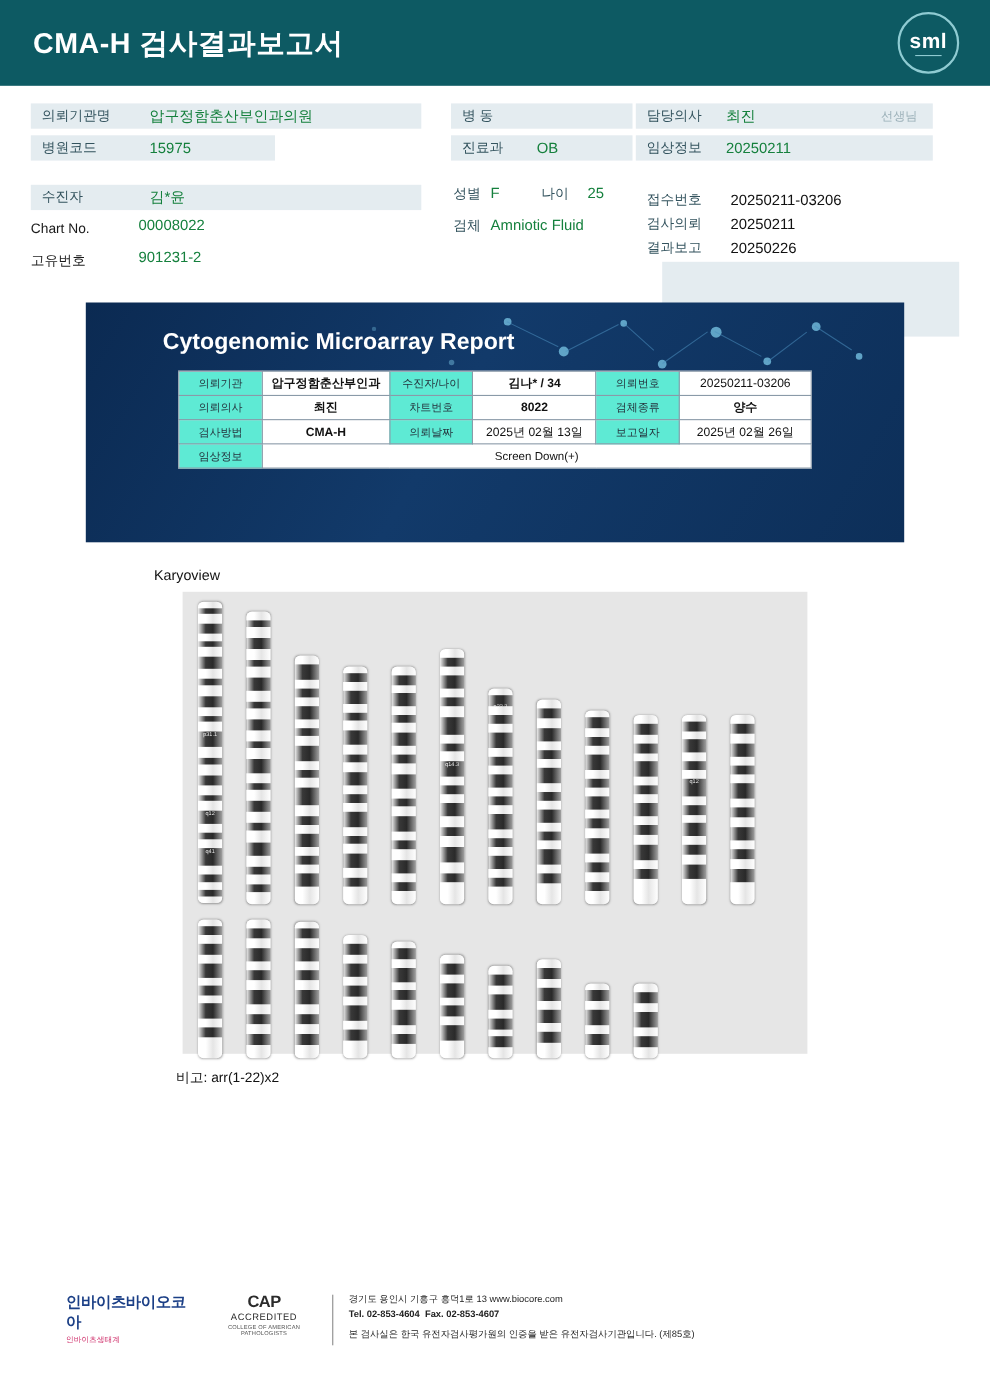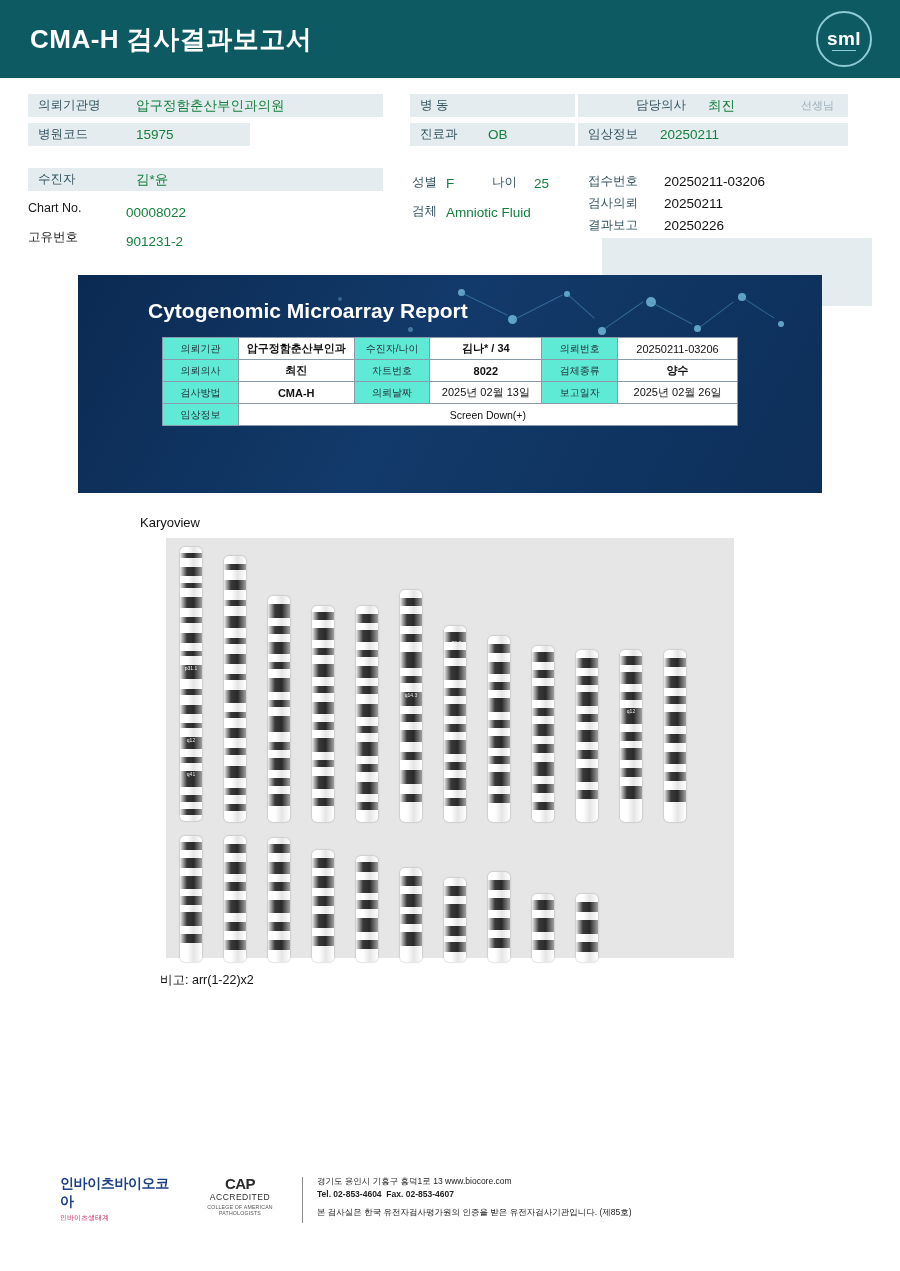--- a/index.html
+++ b/index.html
@@ -44,21 +44,21 @@
   .info-wrap {
     position:relative;
     padding:16px 28px 6px 28px;
     font-size:13px;
   }
   .info-cols { display:flex; gap:0; }
   .col-left  { width:360px; }
   .col-mid   { width:190px; padding-left:22px;}
   .col-right { width:290px; }
 
-  .row { display:flex; align-items:flex-end; height:23px; margin-bottom:6px; }
+  .row { display:flex; align-items:flex-start; height:23px; margin-bottom:6px; }
 
   .lbl {
     background:#e4ecf0;
     color:#33535e;
     height:23px;
     line-height:23px;
     padding:0 10px;
     font-size:12.5px;
     white-space:nowrap;
   }
@@ -276,21 +276,21 @@
       </div>
       <div class="row" style="padding-left:2px;">
         <span style="font-size:12.5px;color:#33535e;width:34px;">검체</span>
         <span class="val" style="padding-left:0;">Amniotic Fluid</span>
       </div>
     </div>
 
     <div class="col-right" style="position:relative;">
       <div class="row">
         <div class="band right">
-          <span style="width:68px;font-size:12.5px;color:#33535e;margin-left:48px;">담당의사</span>
+          <span style="width:68px;font-size:12.5px;color:#33535e;">담당의사</span>
           <span class="val" style="padding-left:4px;">최진</span>
           <span class="teacher">선생님</span>
         </div>
       </div>
       <div class="row">
         <div class="band right">
           <span style="width:68px;font-size:12.5px;color:#33535e;">임상정보</span>
           <span class="val" style="padding-left:4px;">20250211</span>
         </div>
       </div>

